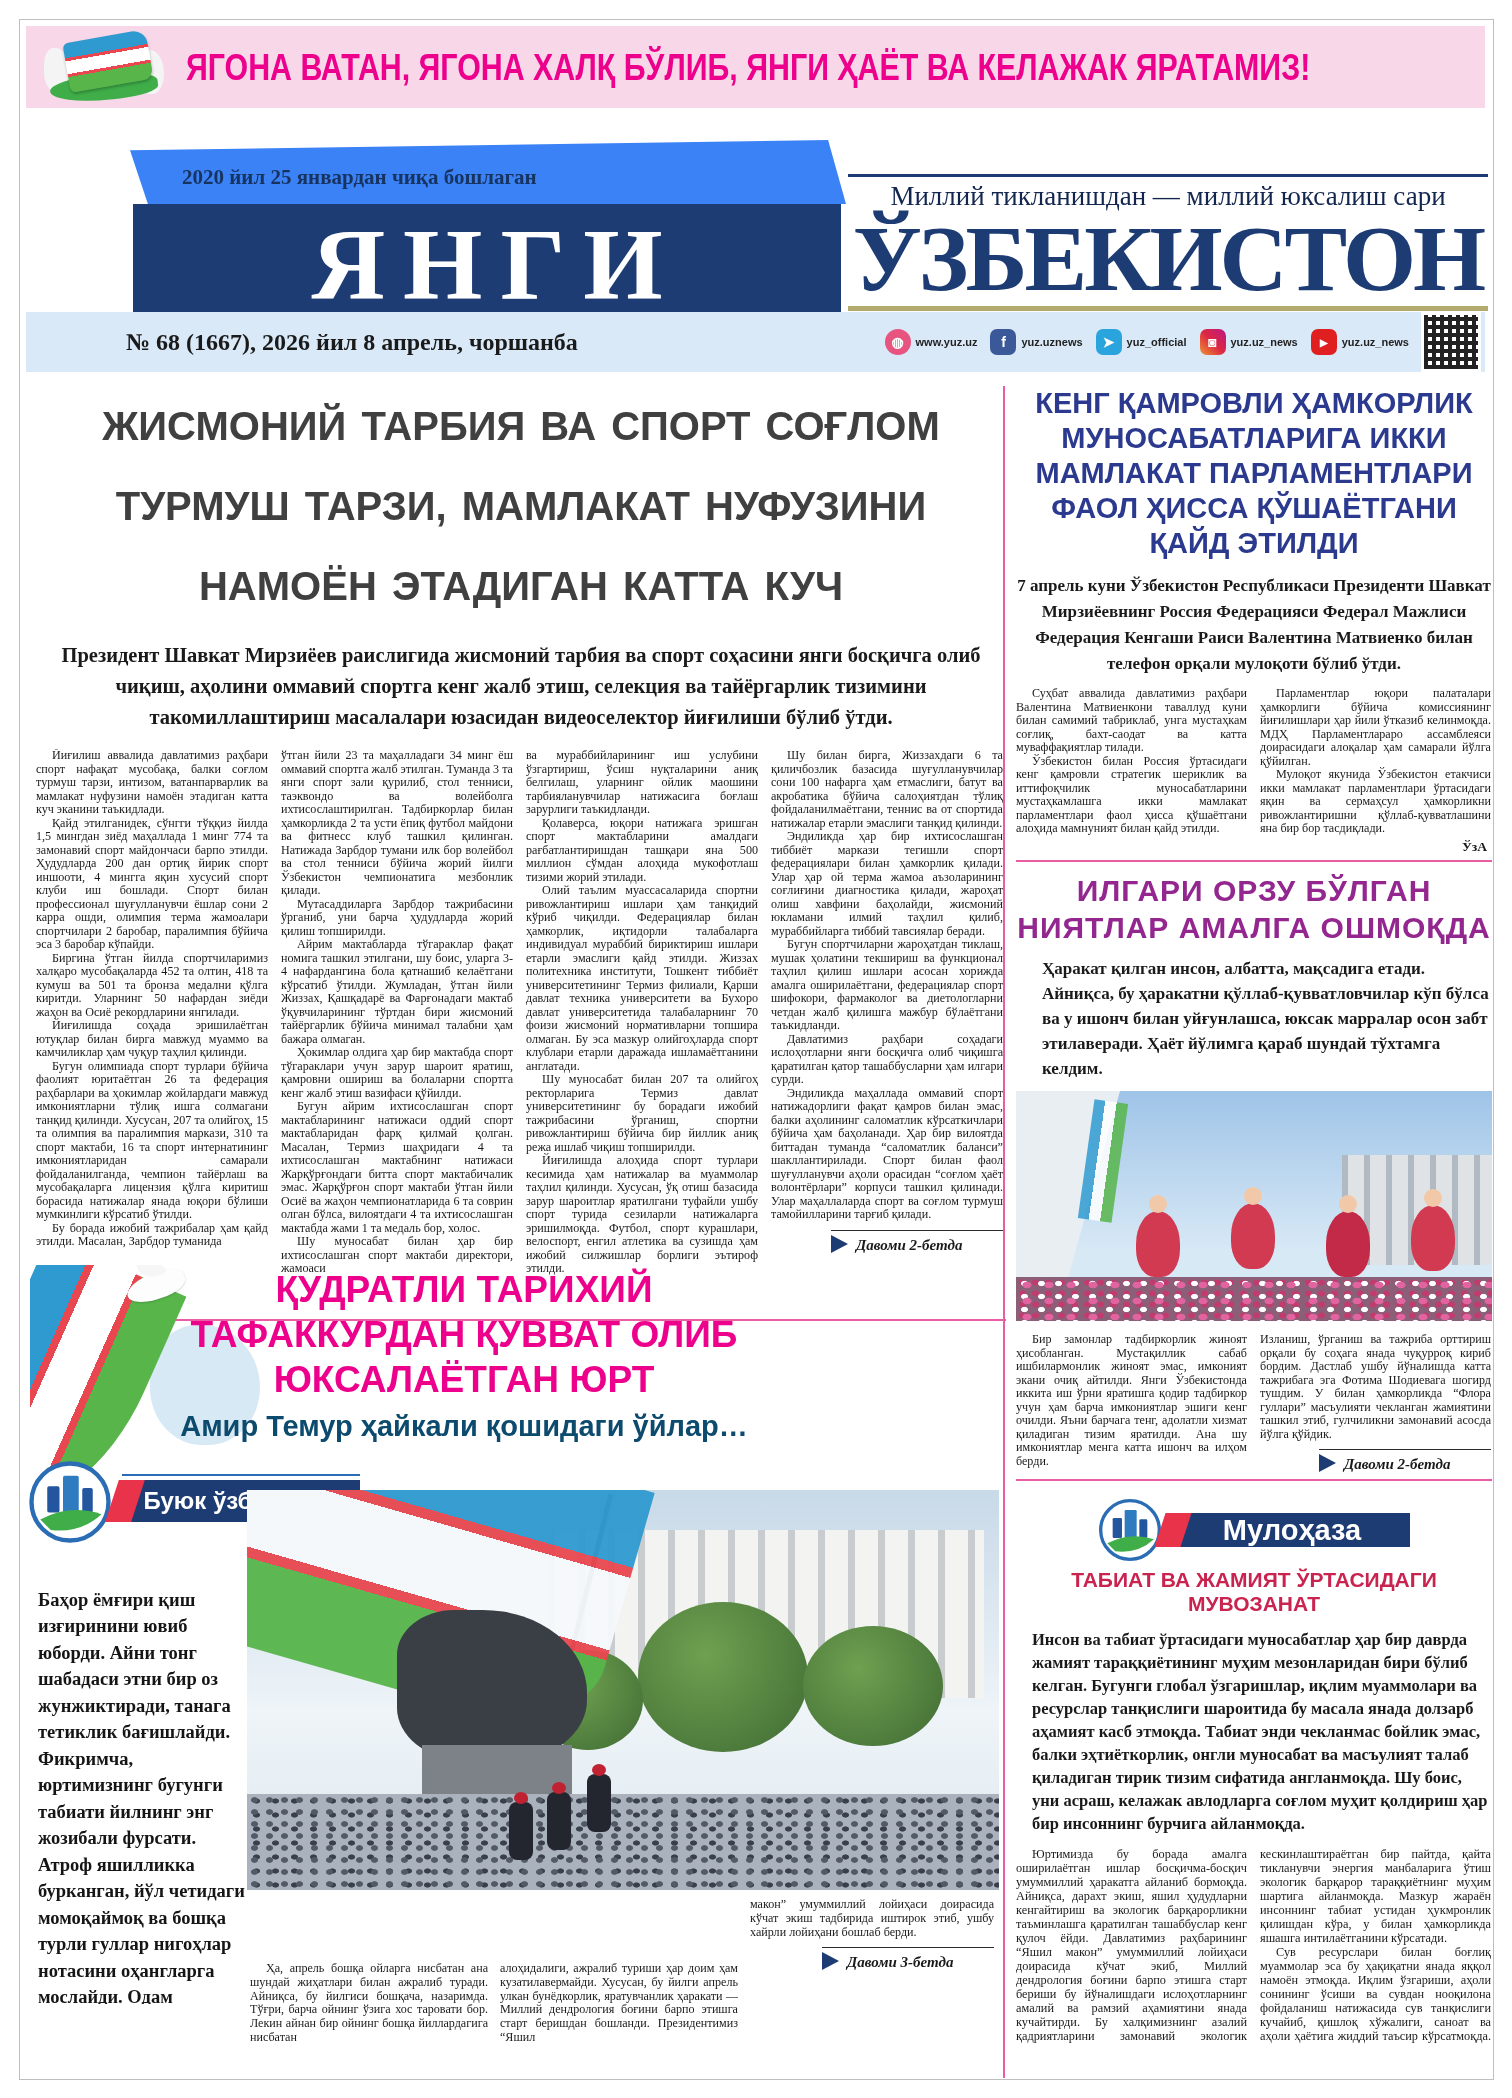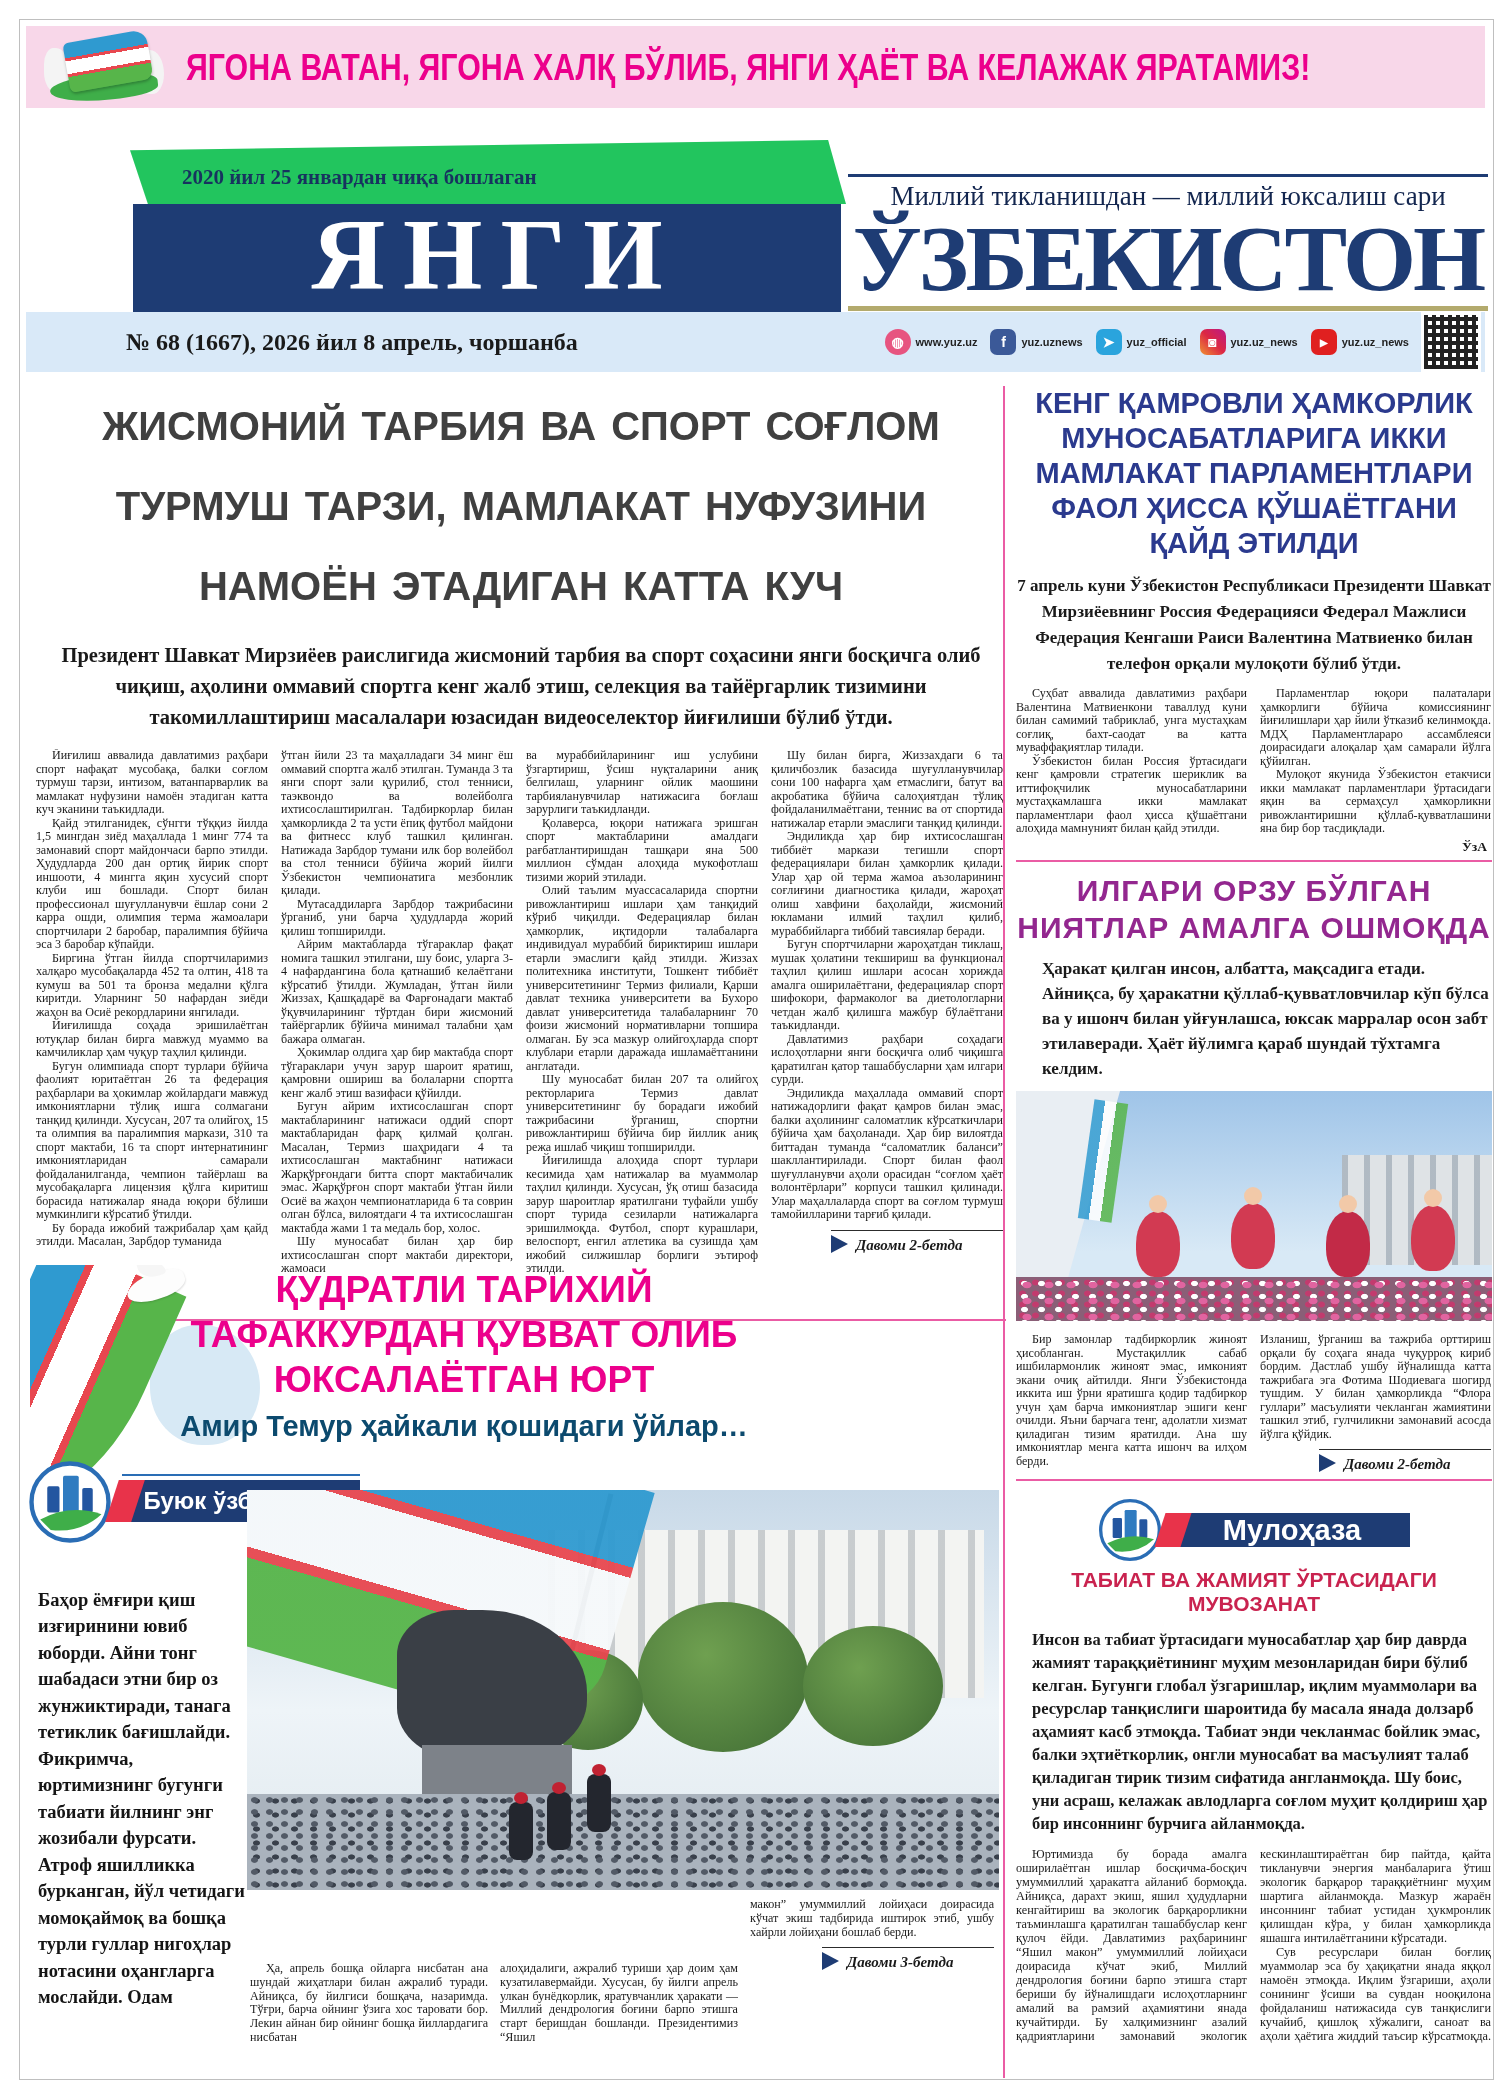--- a/index.html
+++ b/index.html
@@ -13,24 +13,24 @@
     font-family:"Liberation Sans",sans-serif;font-stretch:condensed;font-weight:800;font-size:37px;
     color:#ec008c;letter-spacing:0px;transform:scaleX(.82);transform-origin:left center;}
   .emblem{left:14px;top:4px;width:128px;height:74px;}
   .emb-flag{position:absolute;left:26px;top:6px;width:84px;height:50px;transform:rotate(-10deg);
     background:linear-gradient(180deg,#2f9ad0 0 30%,#e8474f 30% 36%,#ffffff 36% 62%,#e8474f 62% 68%,#57b54a 68% 100%);
     border-radius:6px 14px 10px 6px;box-shadow:0 2px 3px rgba(0,0,0,.25);}
   .emb-swoosh{position:absolute;left:10px;top:44px;width:108px;height:26px;background:#3fae49;border-radius:50% 50% 40% 60%;transform:rotate(-6deg);}
   .emb-hand{position:absolute;left:4px;top:18px;width:26px;height:44px;background:#f4f4f4;border-radius:40% 60% 50% 50%;box-shadow:94px 2px 0 #f4f4f4;}
 
   
-  .ribbon{left:110px;top:120px;width:716px;height:64px;background:#22c55e;
+  .ribbon{left:110px;top:120px;width:716px;height:64px;background:#3b82f6;
     clip-path:polygon(0 16%,97.5% 0,100% 100%,2.5% 100%);display:flex;align-items:center;}
   .ribbon span{padding:10px 0 0 52px;font-weight:bold;font-size:21px;color:#17335f;}
-  .navy-block{left:113px;top:184px;width:708px;height:122px;background:#1e3c74;display:flex;align-items:flex-start;justify-content:center;}
+  .navy-block{left:113px;top:184px;width:708px;height:122px;background:#1e3c74;display:flex;align-items:center;justify-content:center;}
   .navy-block span{font-weight:bold;font-size:102px;color:#fff;letter-spacing:18px;padding-left:18px;line-height:1;}
   .m-right{left:828px;top:130px;width:640px;}
   .m-rule{height:3px;background:#1e3c74;margin-top:24px;}
   .slogan{margin-top:4px;text-align:center;font-size:27px;color:#13264f;}
   .m-title{text-align:center;font-weight:bold;font-size:94px;line-height:92px;color:#1e3c74;letter-spacing:-3px;}
   .m-underline{height:5px;background:#b3aa6d;margin-top:2px;}
 
   
   .infobar{left:6px;top:292px;width:1459px;height:60px;background:#d9e9f8;display:flex;}
   .ib-left{width:448px;background:#fff;border-top:7px solid #1e3c74;border-bottom:9px solid #1e3c74;

